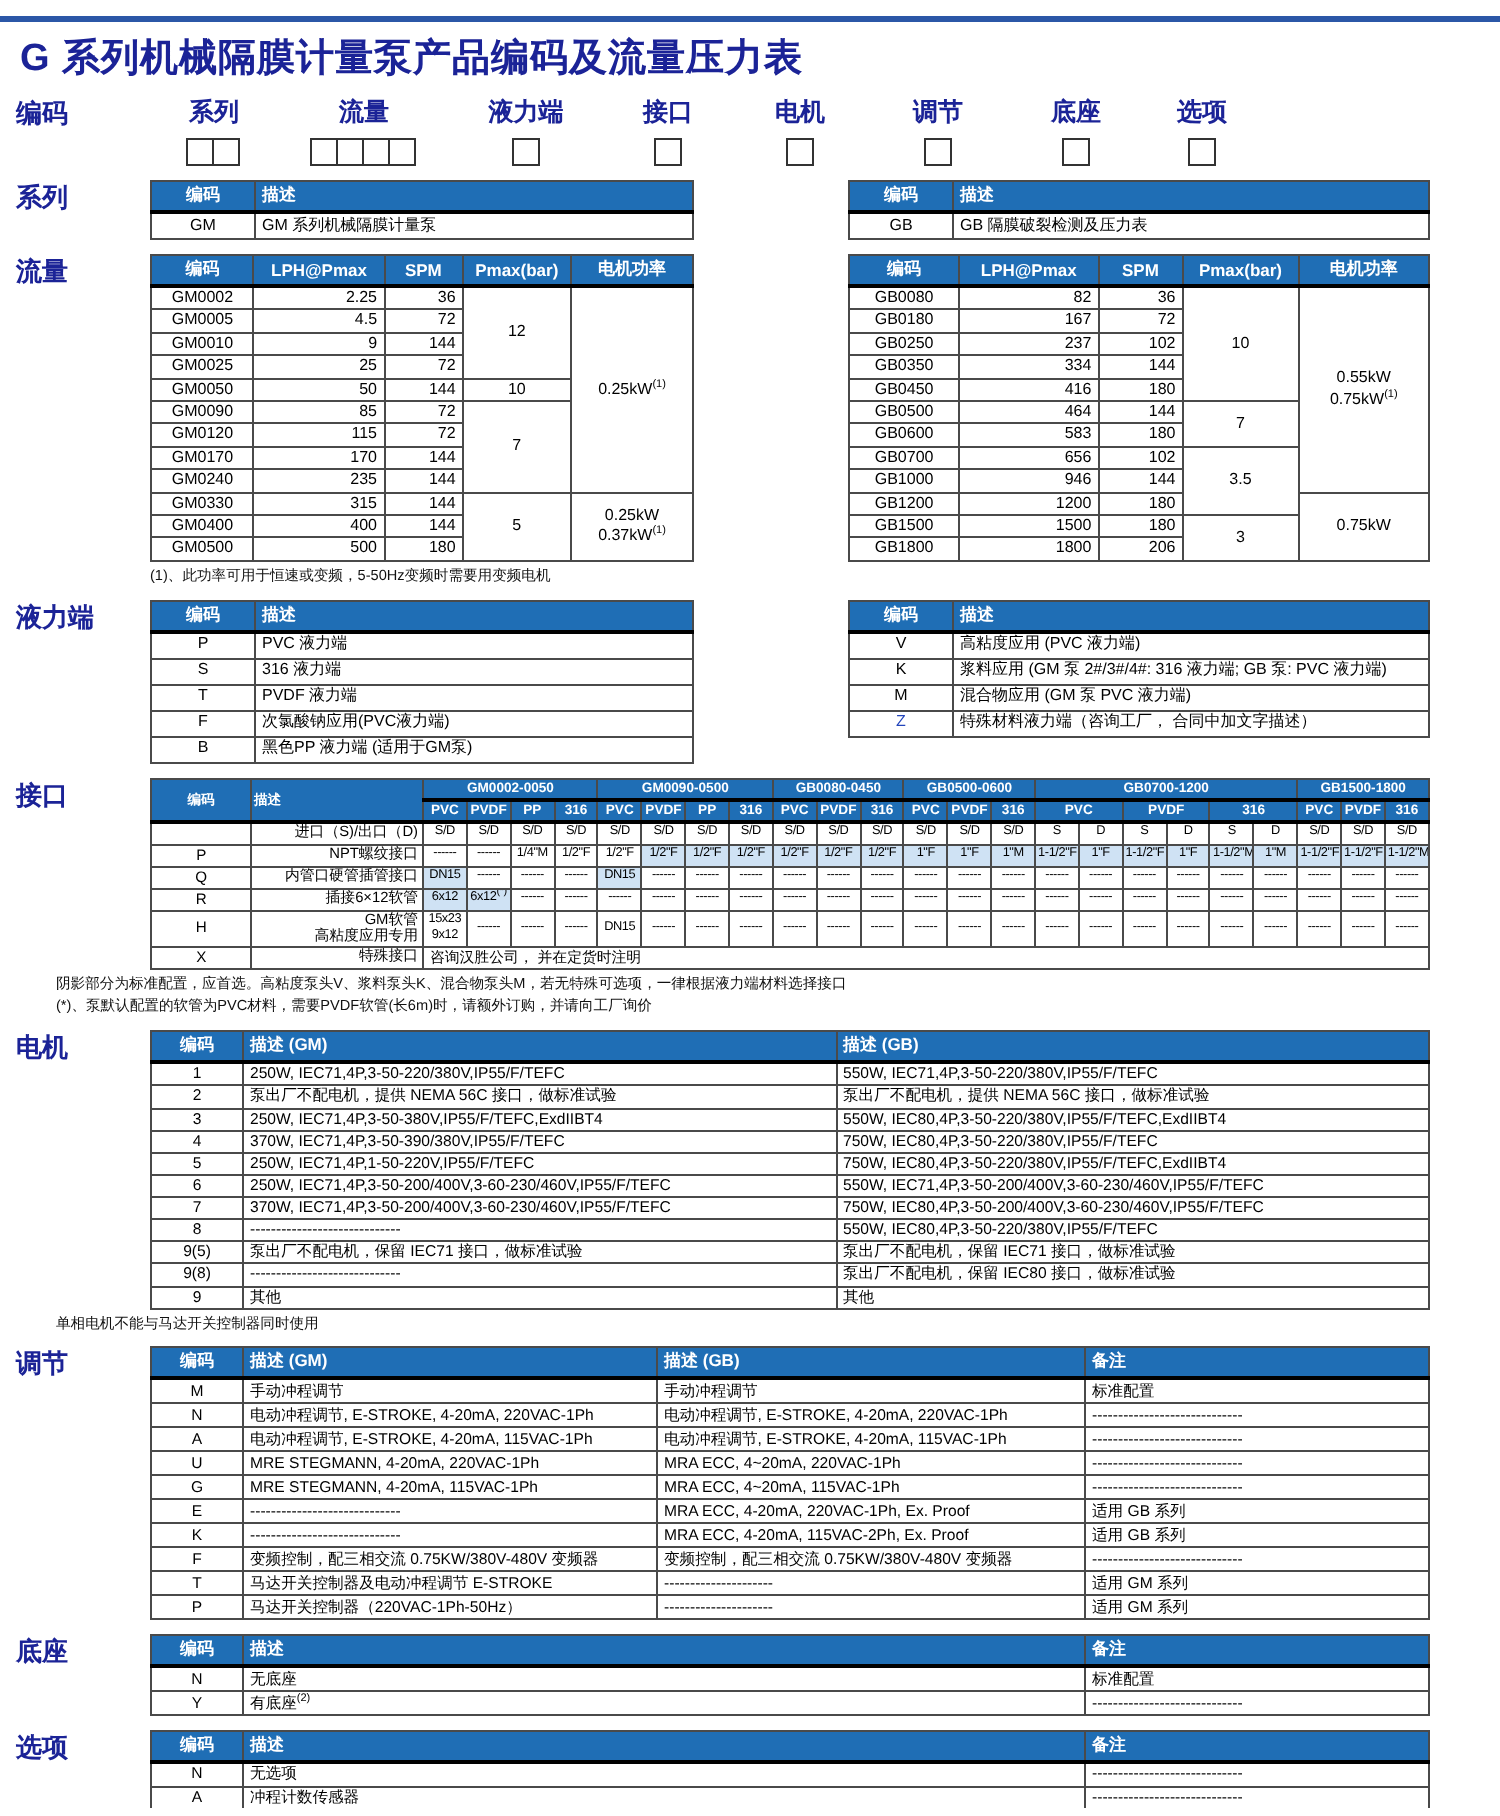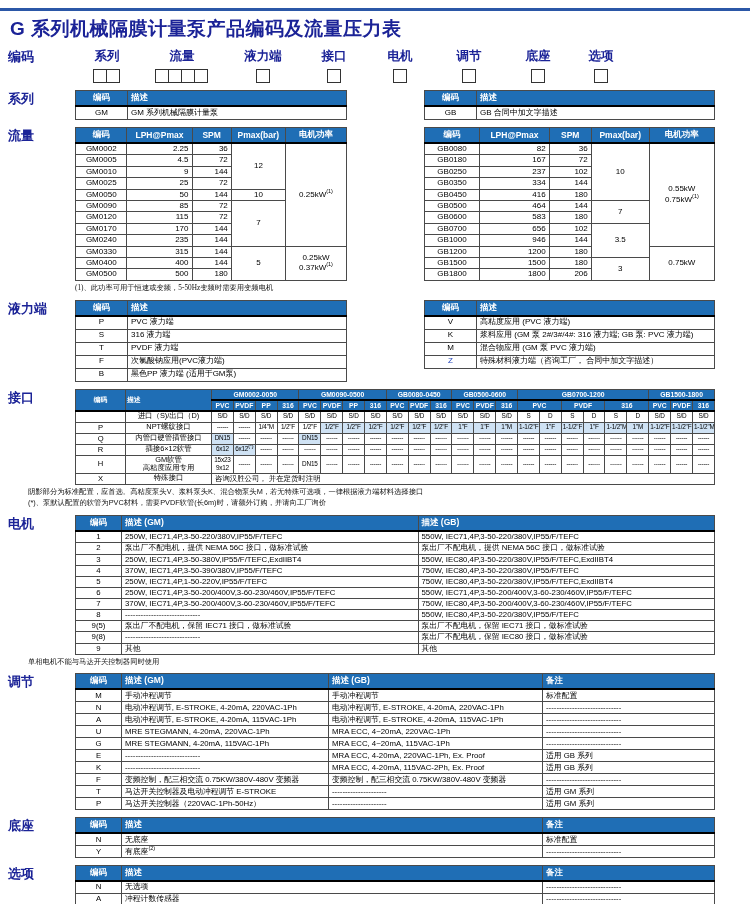--- a/index.html
+++ b/index.html
@@ -29,27 +29,27 @@
               overflow:hidden;white-space:nowrap;}
   td.code{text-align:center;}
   td.num{text-align:right;}
   td.pw{text-align:center;}
   .pw2{line-height:2.1;}
   sup{font-size:5.5px;vertical-align:super;line-height:0;}
   .blue{color:#2244bb;}
   
   table.itf th{font-size:6.8px;padding:1px 1px;text-align:center;}
   table.itf td{font-size:6.4px;padding:0 1px;height:10px;text-align:center;letter-spacing:-0.2px;}
-  table.itf td.desc{text-align:center;font-size:7.4px;letter-spacing:0;padding:0 2px;white-space:normal;line-height:1.15;margin-top:40px;}
+  table.itf td.desc{text-align:right;font-size:7.4px;letter-spacing:0;padding:0 2px;white-space:normal;line-height:1.15;margin-top:40px;}
   table.itf td.code{font-size:7.6px;}
   table.itf td.shaded{background:#cfe2f4;}
   table.itf td.spanText{text-align:left;font-size:7.4px;letter-spacing:0;padding:0 3px;margin-left:30px;}
   
   .note{font-size:7.3px;color:#111;line-height:1.35;}
-  .flow-note{margin:2px 0 0 0;font-family:Liberation Serif, serif;}
+  .flow-note{margin:2px 0 0 0;}
   .wide-note{margin:2px 0 0 -67px;padding-left:20px;}
   
   table.flow td{height:10.2px;font-size:8px;}
   table.motor td{height:10px;font-size:7.8px;}
   table.adj td{height:11px;font-size:7.8px;}
   table.sm td{height:12px;}
 </style>
 </head>
 <body>
 
@@ -148,21 +148,21 @@
             </colgroup>
             <thead>
               <tr>
                 <th class="c">编码</th>
                 <th>描述</th>
               </tr>
             </thead>
             <tbody>
               <tr>
                 <td class="code">GB</td>
-                <td>GB 合同中加文字描述</td>
+                <td>GB 隔膜破裂检测及压力表</td>
               </tr>
             </tbody>
           </table>
         </div>
     </div>
   </div>
 
   <div class="section">
     <div class="side-label">流量</div>
     <div class="section-body">

